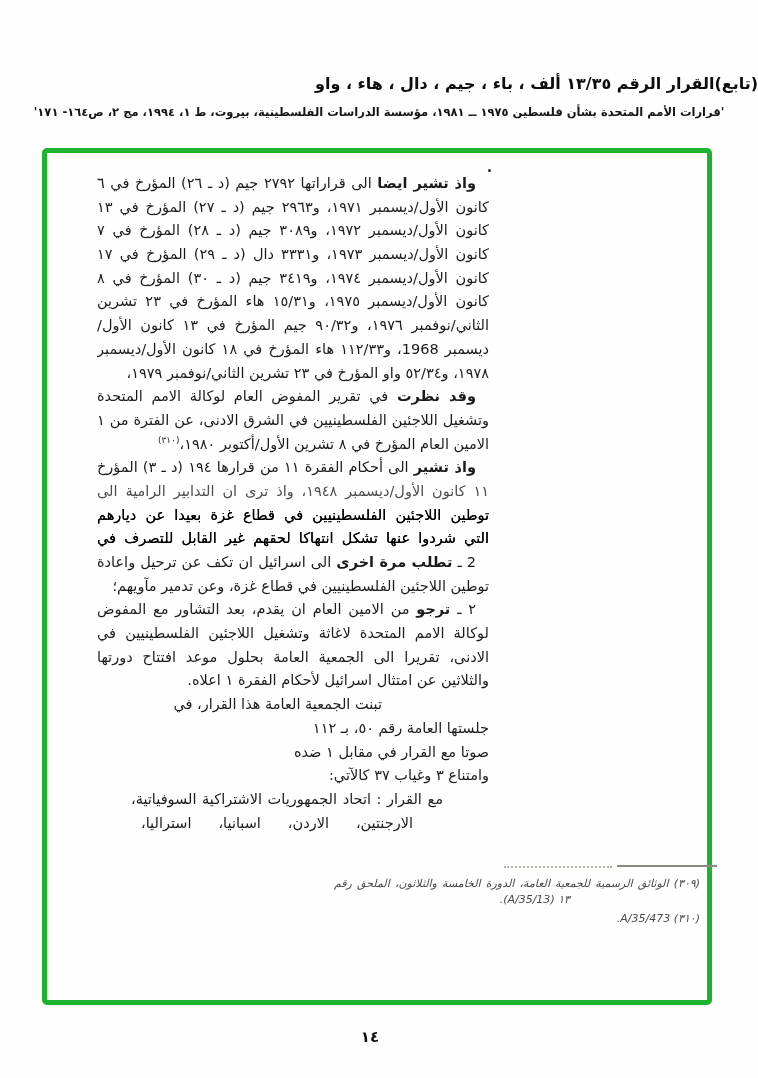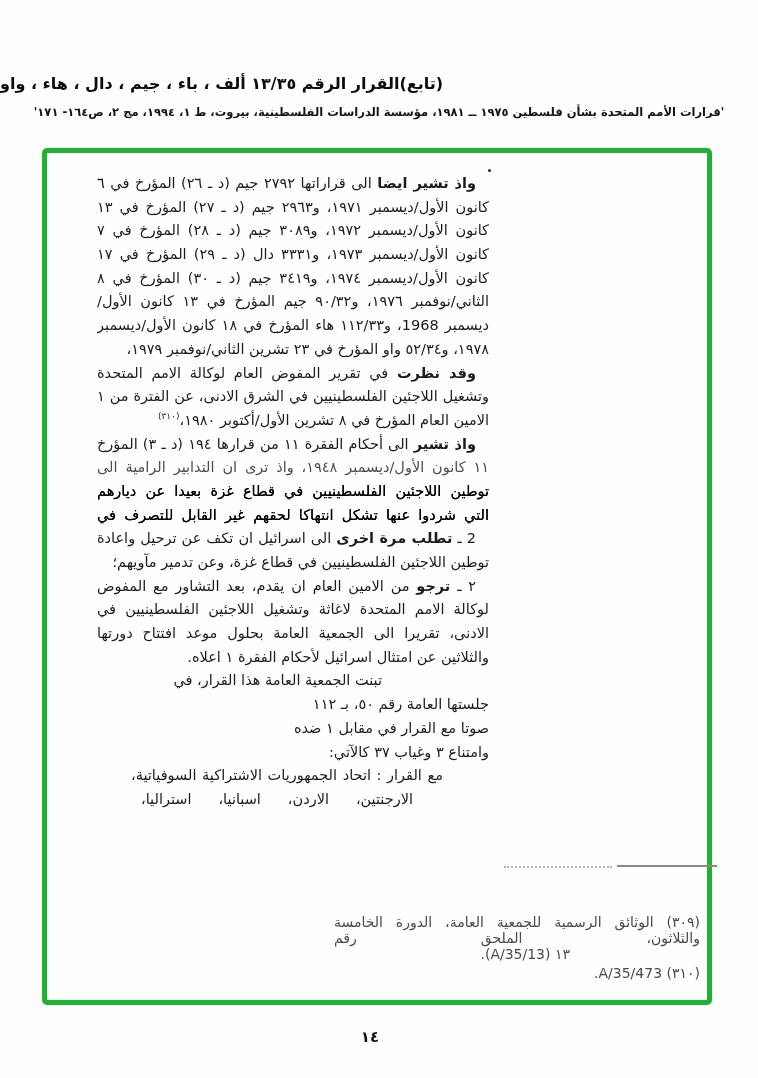--- a/index.html
+++ b/index.html
@@ -1,21 +1,21 @@
 <!DOCTYPE html>
 <html lang="ar"><head>
 <meta charset="utf-8">
 <style>
   html,body{margin:0;padding:0;}
   body{
     width:758px;height:1078px;position:relative;background:#fefefe;
     font-family:"DejaVu Sans",sans-serif;color:#1b1b1b;overflow:hidden;
   }
   .hdr1{
-    position:absolute;top:74px;left:0;width:758px;text-align:left;
+    position:absolute;top:74px;left:0;width:758px;text-align:right;
     direction:rtl;font-size:16px;font-weight:bold;color:#0d0d0d;
     letter-spacing:.2px;
   }
   .hdr2{
     position:absolute;top:105px;left:0;width:758px;text-align:center;
     direction:rtl;font-size:11.5px;font-weight:bold;color:#141414;
   }
   .frame{
     position:absolute;left:42px;top:148px;width:670px;height:857px;
     border:5px solid #1db32f;border-radius:5px;box-sizing:border-box;
@@ -42,22 +42,22 @@
   .sup{font-size:9px;vertical-align:6px;line-height:0;letter-spacing:-.3px;}
   .dash-dotted{
     position:absolute;left:504px;top:866px;width:108px;height:0;
     border-top:2px dotted #b7b2aa;
   }
   .dash-solid{
     position:absolute;left:617px;top:865px;width:100px;height:0;
     border-top:2px solid #8d887f;
   }
   .fnotes{
-    position:absolute;right:58px;top:914px;width:366px;
-    direction:rtl;font-size:14px;line-height:16px;color:#4a4a4a;
+    position:absolute;right:58px;top:876px;width:366px;
+    direction:rtl;font-size:11px;line-height:16px;color:#4a4a4a;font-style:italic;
   }
   .fline{text-align:justify;text-align-last:justify;}
   .fline.fcont{margin-right:130px;text-align:right;text-align-last:right;}
   .fline.fn2{margin-top:3px;text-align:right;text-align-last:right;}
   .pnum{
     position:absolute;top:1028px;left:0;width:740px;text-align:center;
     font-size:15px;font-weight:bold;color:#111;
   }
   .artifact-dot{
     position:absolute;left:488px;top:169px;width:3px;height:3px;
@@ -72,20 +72,21 @@
 
 <div class="frame" id="frame" style="border-color: rgb(29, 179, 47);"></div>
 
 <div class="main" id="main-text" dir="rtl">
     <div class="para">
       <div class="line ind"><span class="b">واذ تشير ايضا</span><span> الى قراراتها ٢٧٩٢ جيم (د ـ ٢٦) المؤرخ في ٦</span></div>
       <div class="line"><span>كانون الأول/ديسمبر ١٩٧١، و٢٩٦٣ جيم (د ـ ٢٧) المؤرخ في ١٣</span></div>
       <div class="line"><span>كانون الأول/ديسمبر ١٩٧٢، و٣٠٨٩ جيم (د ـ ٢٨) المؤرخ في ٧</span></div>
       <div class="line"><span>كانون الأول/ديسمبر ١٩٧٣، و٣٣٣١ دال (د ـ ٢٩) المؤرخ في ١٧</span></div>
       <div class="line"><span>كانون الأول/ديسمبر ١٩٧٤، و٣٤١٩ جيم (د ـ ٣٠) المؤرخ في ٨</span></div>
+      <div class="line"><span>كانون الأول/ديسمبر ١٩٧٥، و١٥/٣١ هاء المؤرخ في ٢٣ تشرين</span></div>
       <div class="line"><span>الثاني/نوفمبر ١٩٧٦، و٩٠/٣٢ جيم المؤرخ في ١٣ كانون الأول/</span></div>
       <div class="line"><span>ديسمبر 1968، و١١٢/٣٣ هاء المؤرخ في ١٨ كانون الأول/ديسمبر</span></div>
       <div class="line end"><span>١٩٧٨، و٥٢/٣٤ واو المؤرخ في ٢٣ تشرين الثاني/نوفمبر ١٩٧٩،</span></div>
     </div>
     <div class="para">
       <div class="line ind"><span class="b">وقد نظرت</span><span> في تقرير المفوض العام لوكالة الامم المتحدة لاغاثة</span></div>
       <div class="line"><span>وتشغيل اللاجئين الفلسطينيين في الشرق الادنى، عن الفترة من ١</span></div>
       <div class="line end"><span>الامين العام المؤرخ في ٨ تشرين الأول/أكتوبر ١٩٨٠،</span><span class="sup">(٣١٠)</span></div>
     </div>
     <div class="para">

